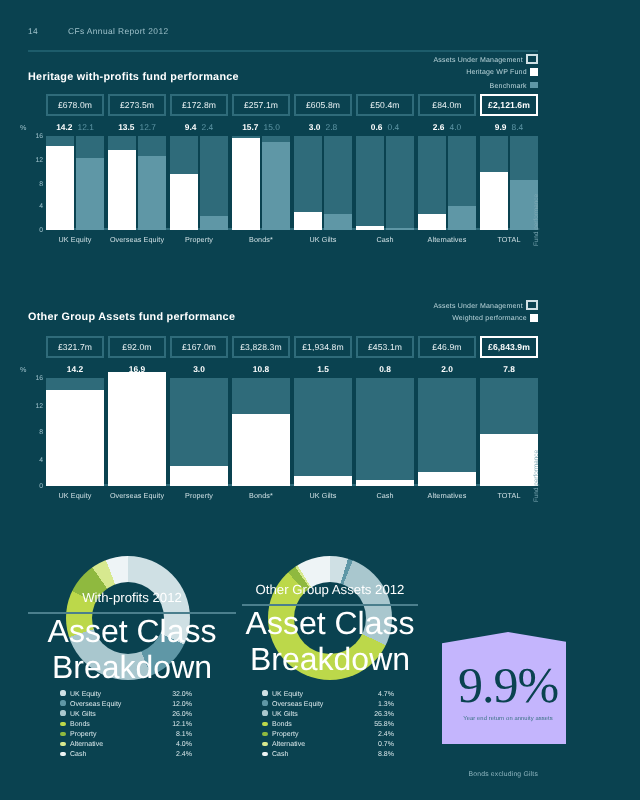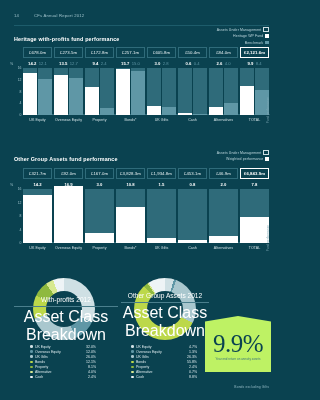--- a/index.html
+++ b/index.html
@@ -66,21 +66,21 @@
   .donut-wrap{position:absolute;}
   .donut{position:relative;border-radius:50%;}
   .donut .hole{position:absolute;border-radius:50%;background:#0a4250;}
   .dleg{position:absolute;}
   .dleg .r{display:flex;align-items:center;height:5.1px;}
   .dleg .dot{width:2.6px;height:2.6px;border-radius:50%;margin-right:2.4px;flex:0 0 auto;}
   .dleg .nm{font-size:3.5px;color:#dbe9ec;white-space:nowrap;}
   .dleg .vl{font-size:3.5px;color:#dbe9ec;margin-left:auto;}
 
   
-  .bigstat{position:absolute;background:#bef264;}
+  .bigstat{position:absolute;background:#c4b5fd;margin-left:16px;}
   .bigstat .num{position:absolute;left:0;right:0;text-align:center;
                 font-family:"Liberation Serif",serif;font-size:25px;color:#0a4250;letter-spacing:-.5px;}
   .bigstat .cap{position:absolute;left:0;right:0;text-align:center;font-size:2.9px;color:#36707f;
                 letter-spacing:.05px;}
 
   .footnote{position:absolute;right:14px;font-size:3.4px;color:#8fb6c0;letter-spacing:.1px;}
 </style>
 </head>
 <body>
 

